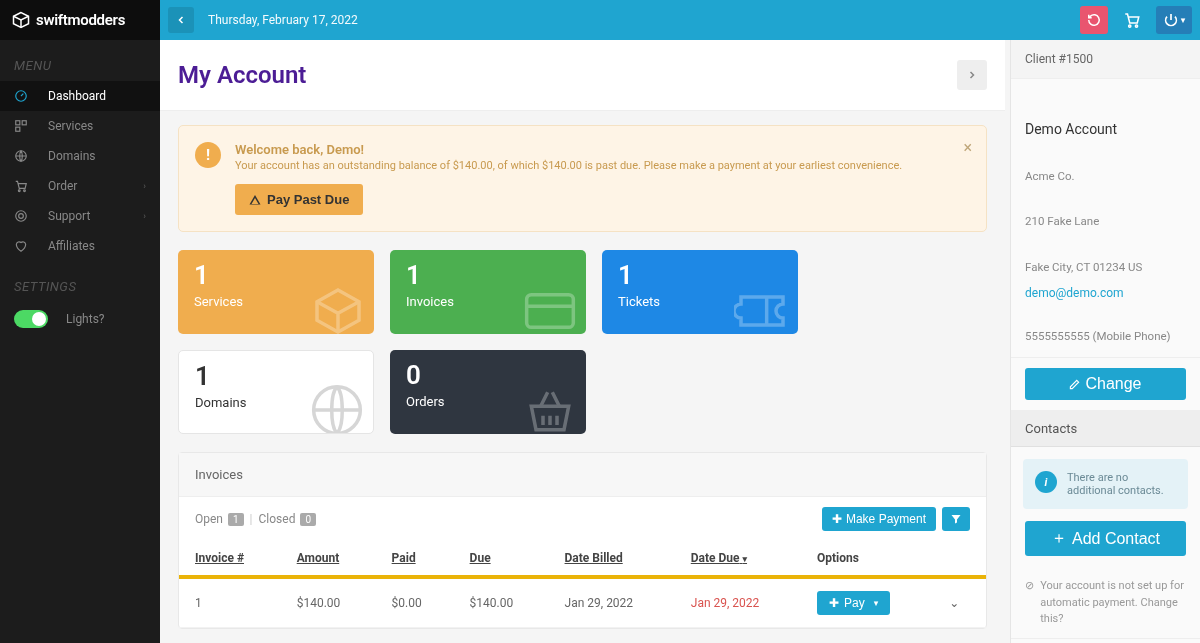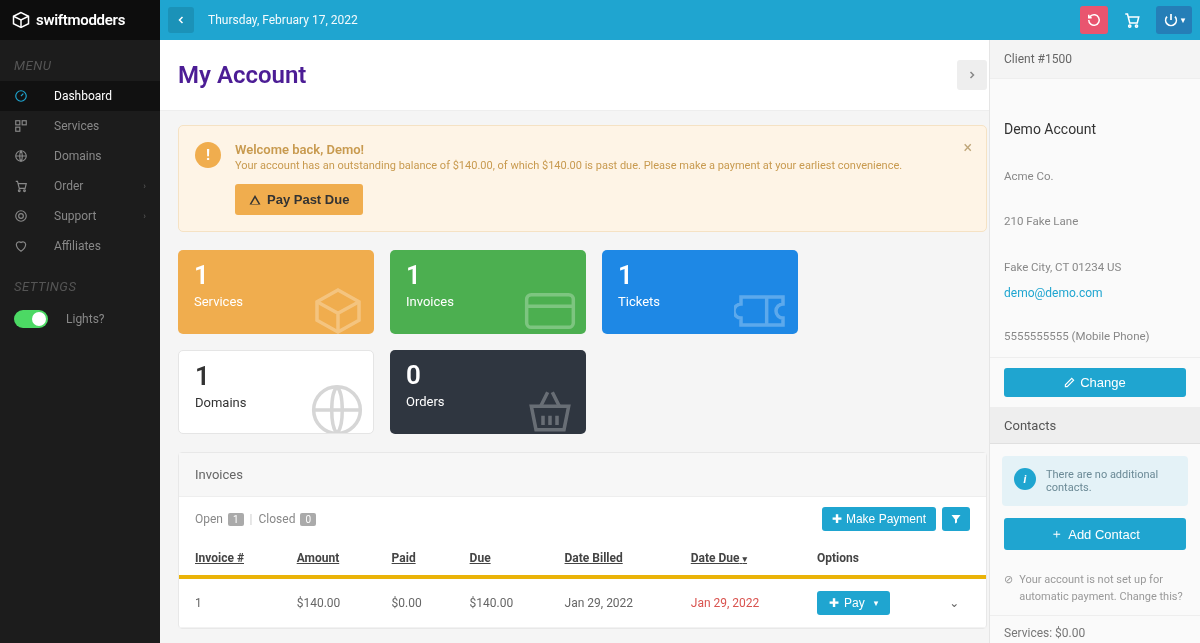--- a/index.html
+++ b/index.html
@@ -11,21 +11,21 @@
 .topbar .tic { width:28px; height:28px; display:flex; align-items:center; justify-content:center; color:#fff; border-radius:3px; cursor:pointer; }
 .topbar .refresh { background:#e9556f; }
 .topbar .power { background:#257eb7; width:36px; display:flex; align-items:center; }
 .chev-down { font-size:9px; color:#fff; margin-left:2px; }
 
 .sidebar { position:fixed; top:0; left:0; width:160px; height:100%; background:#1c1c1c; color:#aaa; z-index:11; }
 .logo { height:40px; background:#0d0d0d; display:flex; align-items:center; padding:0 12px; color:#fff; font-size:15px; gap:6px; }
 .logo svg { flex-shrink:0; }
 .logo .lt { font-weight:600; letter-spacing:-0.3px; }
 .sidebar .sec { padding:18px 14px 8px; font-size:13px; letter-spacing:0.5px; color:#555; text-transform:uppercase;font-style:italic; }
-.sidebar .item { display:flex; align-items:center; padding:8px 14px; font-size:12px; cursor:pointer; color:#888; gap:26px; }
+.sidebar .item { display:flex; align-items:center; padding:8px 14px; font-size:12px; cursor:pointer; color:#888; gap:20px; }
 .sidebar .item.active { background:#111; color:#fff; }
 .sidebar .item .chev { margin-left:auto; font-size:9px; opacity:0.6; }
 .sidebar .item svg { flex-shrink:0; width:14px; height:14px; }
 .toggle-row { display:flex; align-items:center; padding:8px 14px; gap:18px; font-size:12px; color:#888; }
 .toggle { width:34px; height:18px; background:#4cd964; border-radius:10px; position:relative; cursor:pointer; }
 .toggle::after { content:''; position:absolute; width:14px; height:14px; background:#fff; border-radius:50%; top:2px; left:18px; }
 
 .main { position:absolute; top:40px; left:160px; right:195px; bottom:0; overflow:hidden; }
 .page-head { background:#fff; padding:20px 18px; display:flex; align-items:center; border-bottom:1px solid #eee; }
 .page-head h1 { font-size:24px; font-weight:600; color:#4c1d95; }
@@ -60,27 +60,27 @@
 .btn-sm { background:#1fa5d0; color:#fff; padding:5px 10px; border:none; border-radius:3px; font-size:12px; cursor:pointer; display:inline-flex; align-items:center; gap:4px; }
 .btn-sm.icon-only { padding:5px 8px; }
 .table { width:100%; border-collapse:collapse; }
 .table th { text-align:left; padding:10px 16px; font-size:12px; font-weight:700; color:#444; border-bottom:4px solid #eab308; text-decoration:underline; cursor:pointer; }
 .table th.nou { text-decoration:none; cursor:default; }
 .table td { padding:12px 16px; font-size:12px; color:#666; border-bottom:1px solid #f2f2f2; }
 .table td.due { color:#d9534f; }
 .pay-btn { background:#1fa5d0; color:#fff; padding:5px 12px; border:none; border-radius:3px; font-size:12px; cursor:pointer; display:inline-flex; align-items:center; gap:5px; }
 .expand { color:#999; cursor:pointer; }
 
-.rside { position:fixed; top:40px; right:0; width:211px; height:calc(100% - 40px); background:#fafafa; border-left:1px solid #e5e5e5; overflow:hidden; }
+.rside { position:fixed; top:40px; right:0; width:190px; height:calc(100% - 40px); background:#fafafa; border-left:1px solid #e5e5e5; overflow:hidden; }
 .rside .block { padding:12px 14px; border-bottom:1px solid #eee; font-size:12px; }
 .rside .cid { color:#666; background:#f4f4f4; }
 .rside .acct .name { font-size:14px; color:#333; margin-bottom:4px; }
 .rside .acct div { color:#888; font-size:11.5px; line-height:1.5;margin-top:28px; }
 .rside .acct .link { color:#1fa5d0; margin-top:10px; display:block; }
-.rside .btn-full { width:100%; background:#1fa5d0; color:#fff; border:none; padding:7px; border-radius:3px; font-size:13px; cursor:pointer; display:flex; align-items:center; justify-content:center; gap:5px; }
+.rside .btn-full { width:100%; background:#1fa5d0; color:#fff; border:none; padding:7px; border-radius:3px; font-size:16px; cursor:pointer; display:flex; align-items:center; justify-content:center; gap:5px; }
 .rside .section-h { background:#eee; padding:10px 14px; font-size:13px; color:#555; border-bottom:1px solid #e0e0e0; }
 .info-box { background:#e4f2f7; border-radius:4px; padding:12px; display:flex; gap:10px; margin:12px; font-size:11px; color:#6b8a96; }
 .info-box .ii { width:22px; height:22px; background:#1fa5d0; border-radius:50%; color:#fff; display:flex; align-items:center; justify-content:center; font-style:italic; font-weight:700; flex-shrink:0; }
 .small-note { padding:10px 14px; font-size:11px; color:#999; display:flex; gap:6px; line-height:1.5; }
 .rside .credits { padding:10px 14px; font-size:12px; color:#777; border-top:1px solid #eee; }
 </style>
 </head>
 <body>
 
 <div class="sidebar">

